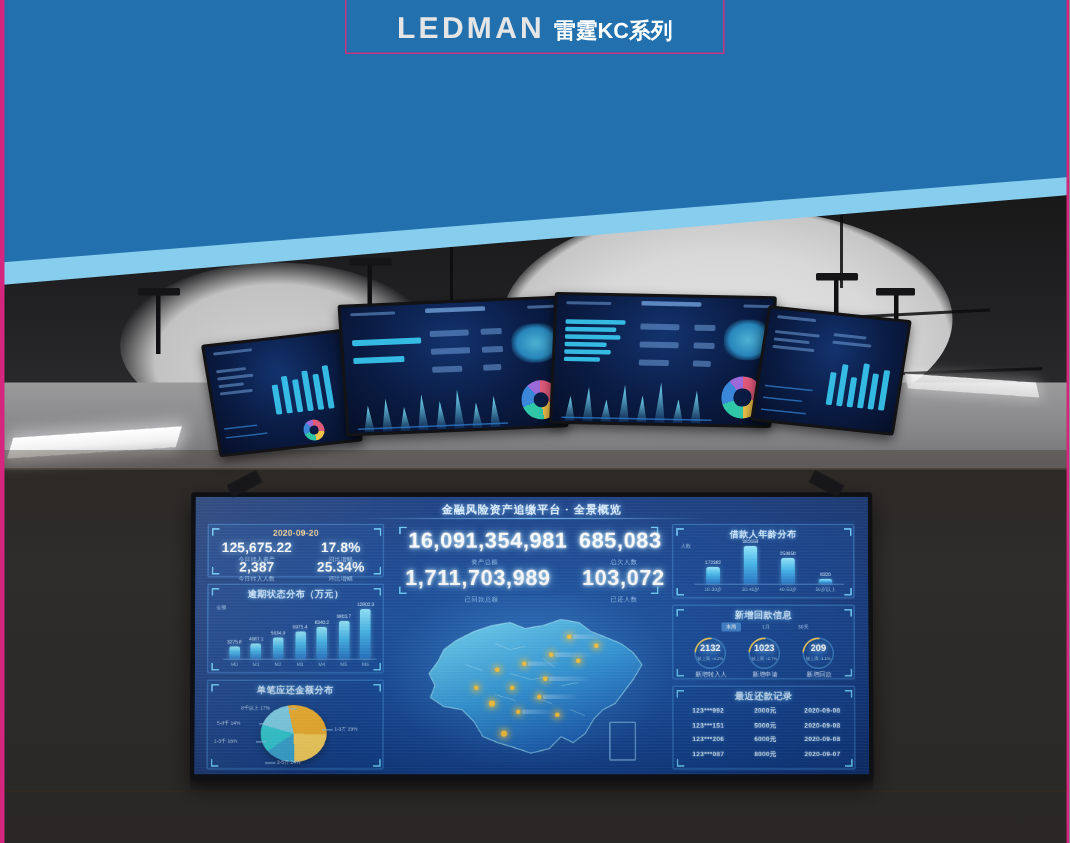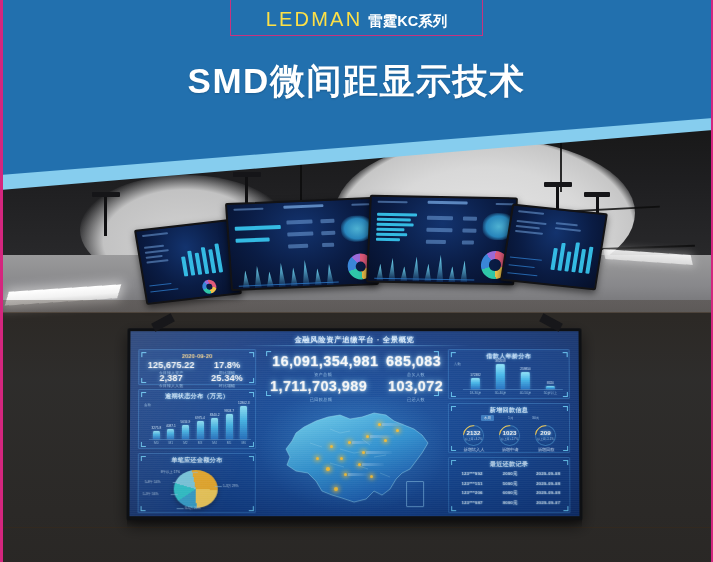--- a/index.html
+++ b/index.html
@@ -48,21 +48,21 @@
     background: #2270ae;
     z-index: 40;
     display: flex; align-items: flex-end; justify-content: center;
     padding-bottom: 4px;
   }
   .logo-text {
     display: flex; align-items: baseline; gap: 6px;
     white-space: nowrap;
   }
   .logo-en {
-    color: #fde047; font-size: 20px; font-weight: normal;
+    color: #e5e5e5; font-size: 20px; font-weight: bold;
     letter-spacing: 2.2px;
   }
   .logo-cn {
     color: #ffffff; font-size: 14.5px; font-weight: bold;
     letter-spacing: 0px;
   }
 
   .page-title {
     position: absolute; left: 0; top: 58px; width: 713px;
     text-align: center; z-index: 40;
@@ -763,17 +763,16 @@
   <div class="header-accent"></div>
   <div class="header-band"></div>
 
   <div class="logo-plate">
     <div class="logo-text">
       <span class="logo-en">LEDMAN</span>
       <span class="logo-cn">雷霆KC系列</span>
     </div>
   </div>
 
-  <div class="page-title">SMD微间距显示技术</div>
 
   <div class="frame-left"></div>
   <div class="frame-right"></div>
 </div>
 
 </body></html>

